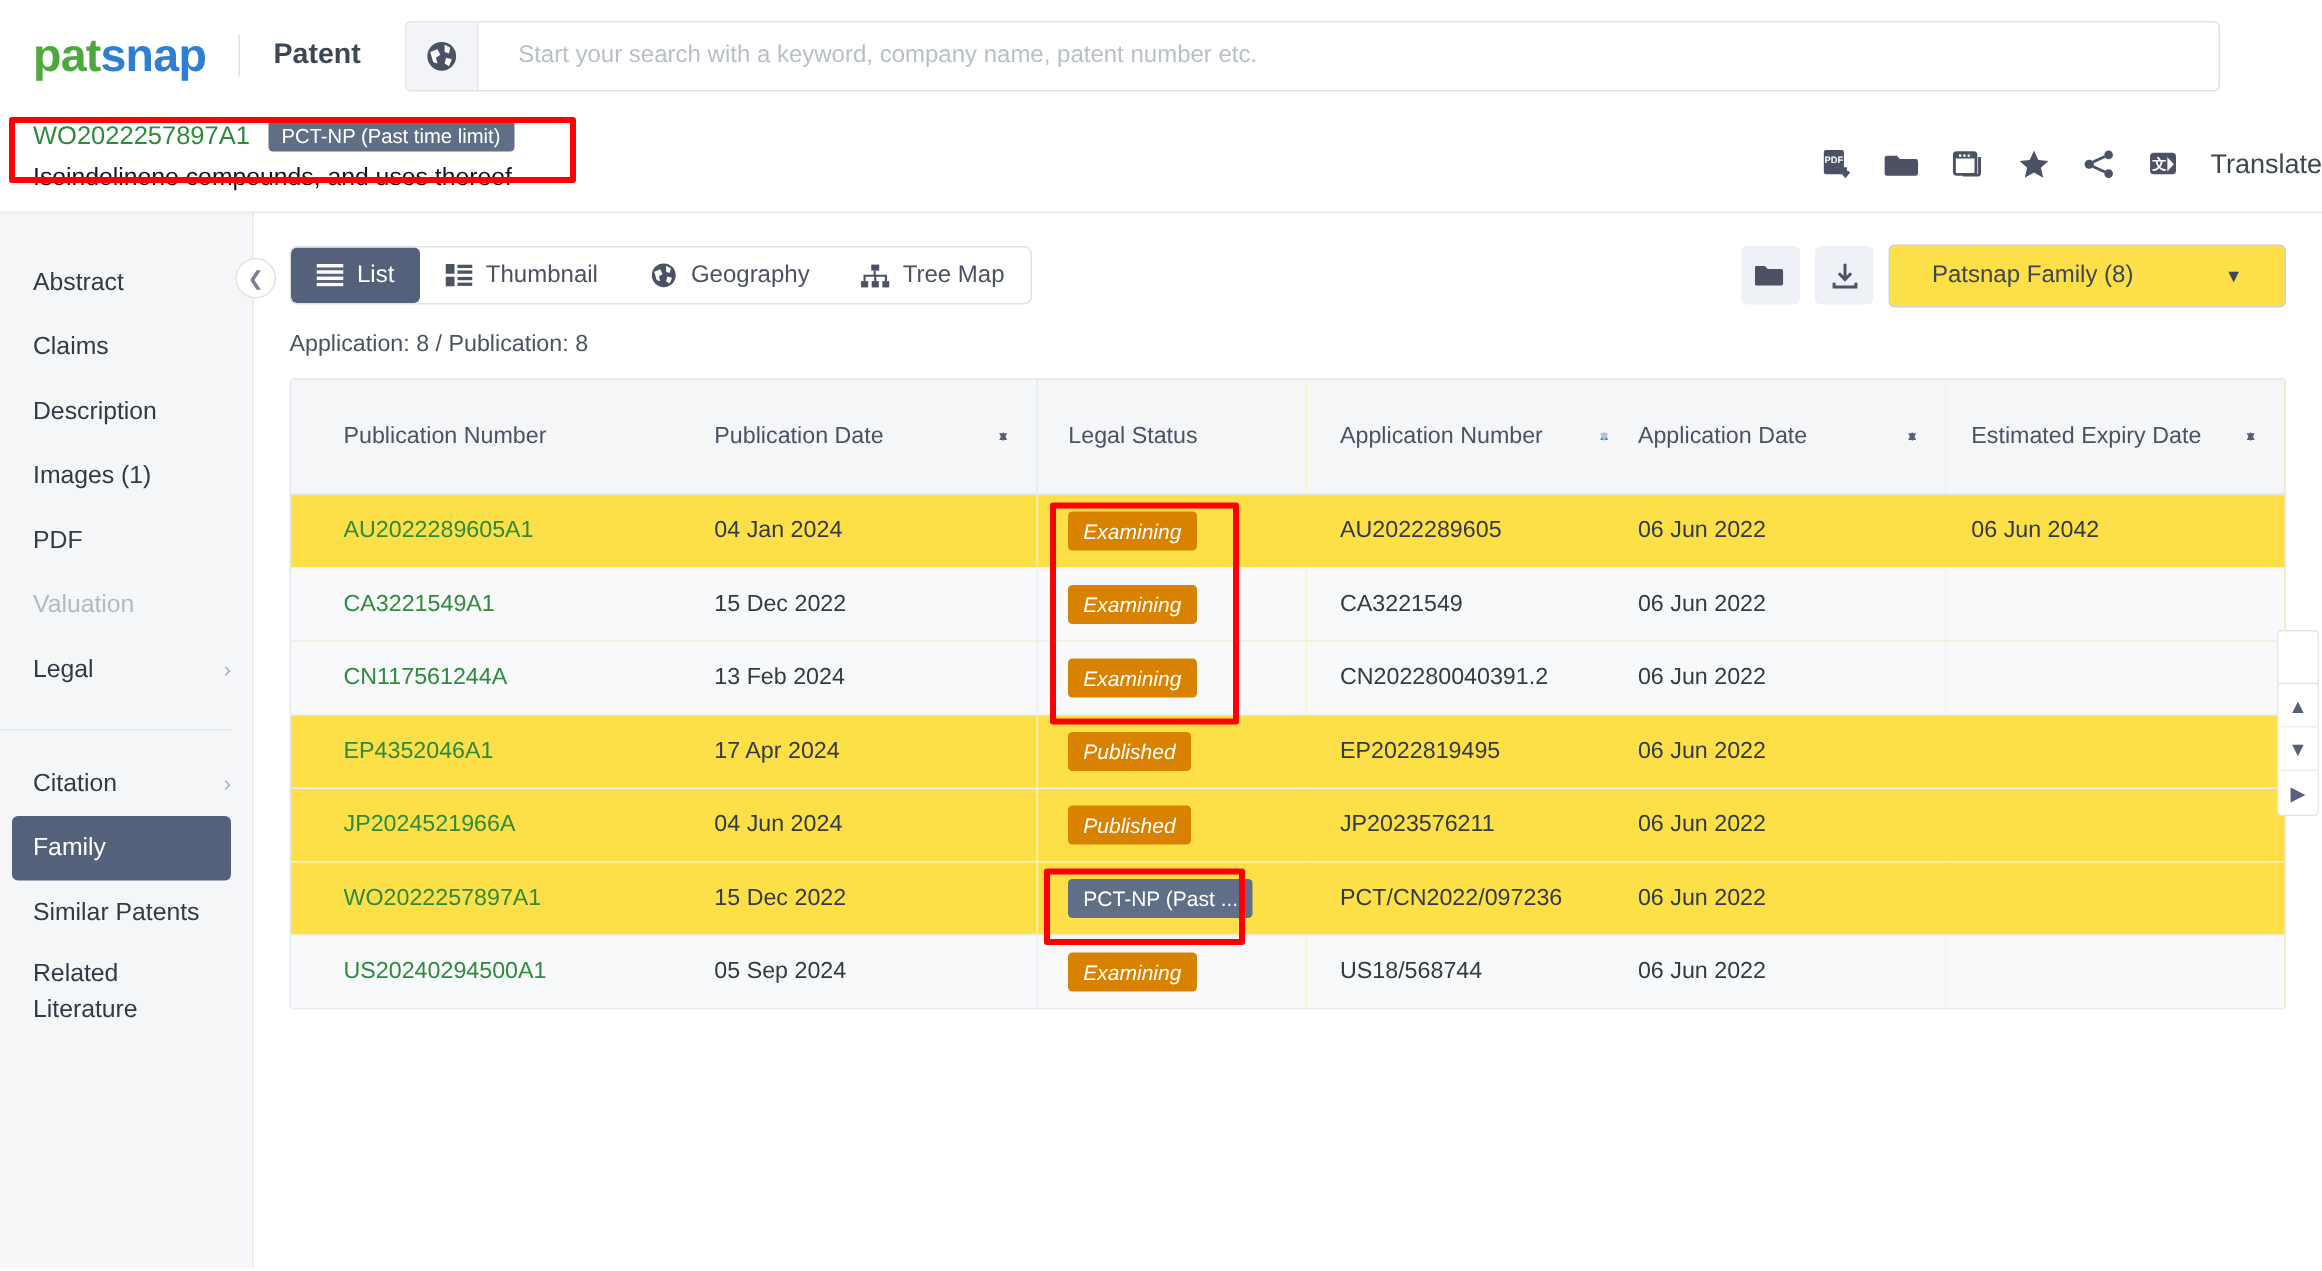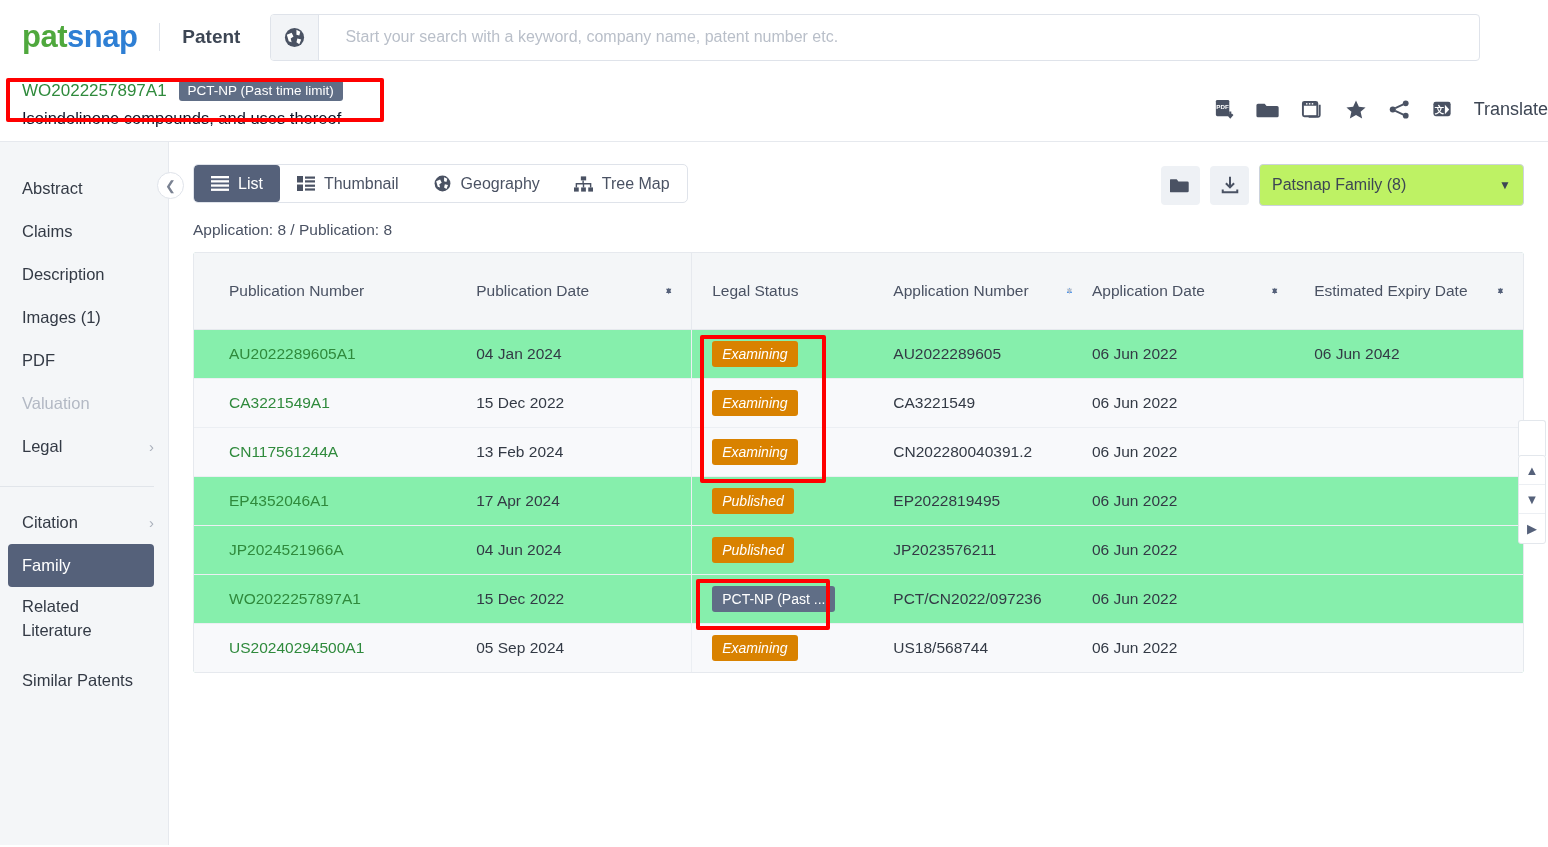--- a/index.html
+++ b/index.html
@@ -162,21 +162,21 @@
   }
 
   
   .main {
     flex: 1;
     padding: 22px 0 0 24px;
     position: relative;
     overflow: hidden;
   }
   .toolrow {
-    display: flex; align-items: flex-start;
+    display: flex; align-items: center;
     height: 39px;
   }
   .viewtabs {
     display: flex; align-items: center;
     border: 1px solid #dfe3ea;
     border-radius: 5px;
     height: 39px;
     padding: 0;
     overflow: hidden;
     background: #fff;
@@ -204,39 +204,39 @@
     background: #eef1f5;
     border-radius: 4px;
     display: flex; align-items: center; justify-content: center;
     cursor: pointer;
   }
   .familysel {
     width: 265px; height: 42px;
     border: 1px solid #ccd2dc;
     border-radius: 4px;
     display: flex; align-items: center;
-    padding: 0 12px;
+    padding: 0 28px;
     font-size: 16px; color: #3d4654;
     cursor: pointer;
-    background: #bef264;
+    background: #fde047;
   }
   .familysel .caret { margin-left: auto; font-size: 12px; color: #3d4654; }
 
   .countline {
     font-size: 15.5px; color: #4a5263;
     margin-top: 18px;
   }
 
   
   .tablewrap {
     margin-top: 13px;
     margin-right: 24px;
     border: 1px solid #e6e9ee;
     border-radius: 3px;
-    background: #86efac;
+    background: #fde047;
   }
   table { width: 100%; border-collapse: collapse; table-layout: fixed; }
   thead th {
     background: #f4f6f8;
     font-size: 15.5px;
     font-weight: normal;
     color: #4a5263;
     text-align: left;
     padding: 17px 0 17px 0;
     height: 76px;
@@ -434,28 +434,28 @@
 
     <div class="side-divider"></div>
 
     <div class="side-item">
       <span>Citation</span>
       <span class="chev">›</span>
     </div>
     <div class="side-item active">
       <span>Family</span>
     </div>
+    <div class="side-item">
+      <span>Similar Patents</span>
+    </div>
     <div class="side-item side-multiline">
       <div>
         <span>Related</span>
         <span>Literature</span>
       </div>
-    </div>
-    <div class="side-item">
-      <span>Similar Patents</span>
     </div>
   </div>
 
   <div class="collapse-btn">
     <span>❮</span>
   </div>
 
   <div class="main">
 
     <div class="toolrow">

